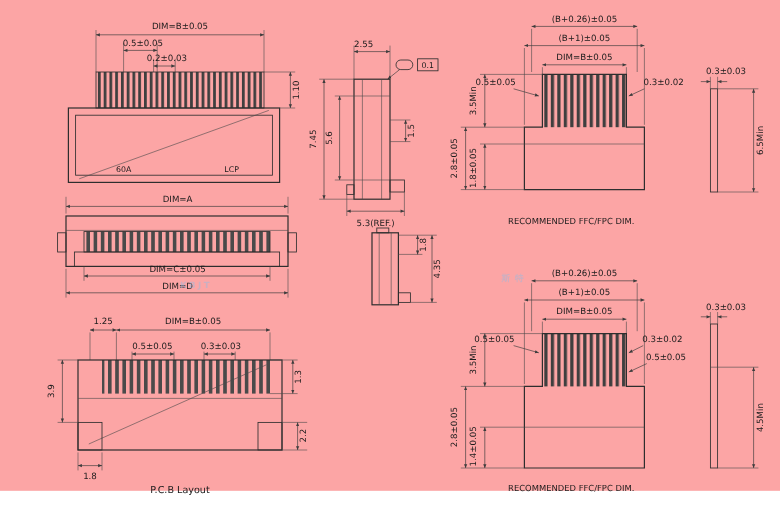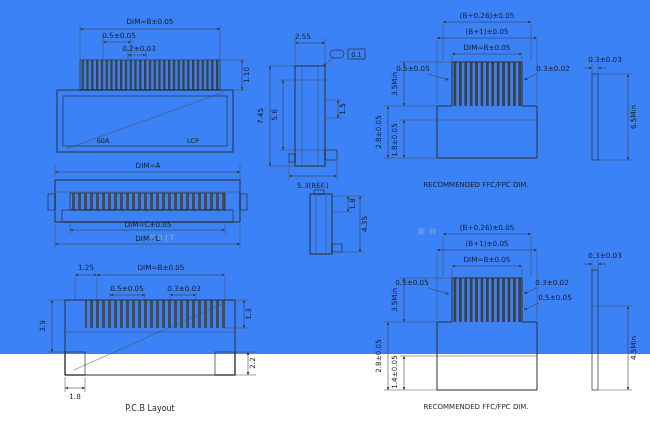--- a/index.html
+++ b/index.html
@@ -1,18 +1,18 @@
 <!DOCTYPE html>
 <html><head>
 <meta charset="utf-8">
 <style>
   html,body{margin:0;padding:0}
   body{width:650px;height:425px;background:#ffffff;overflow:hidden;
        font-family:"DejaVu Sans","Liberation Sans",sans-serif}
-  #stage{position:relative;width:650px;height:354px;background:#3b82f6}
+  #stage{position:relative;width:650px;height:409px;background:#fca5a5}
   svg text{font-family:"DejaVu Sans","Liberation Sans",sans-serif;font-size:7.2px;fill:#1c1c1c;text-anchor:middle}
   svg text.small{font-size:6.5px}
   svg text.cap{font-size:7px}
   svg text.cap2{font-size:8px}
   .ol{fill:none;stroke:#2e2e2e;stroke-width:1}
   .ol2{fill:none;stroke:#2e2e2e;stroke-width:.7}
   .tl{fill:none;stroke:#4a4a4a;stroke-width:.5}
   .dim{fill:none;stroke:#3c3c3c;stroke-width:.55}
   .ldr{fill:none;stroke:#3c3c3c;stroke-width:.55}
   .wm{fill:#9bb9dd;opacity:.5;font-weight:bold;text-anchor:start}

